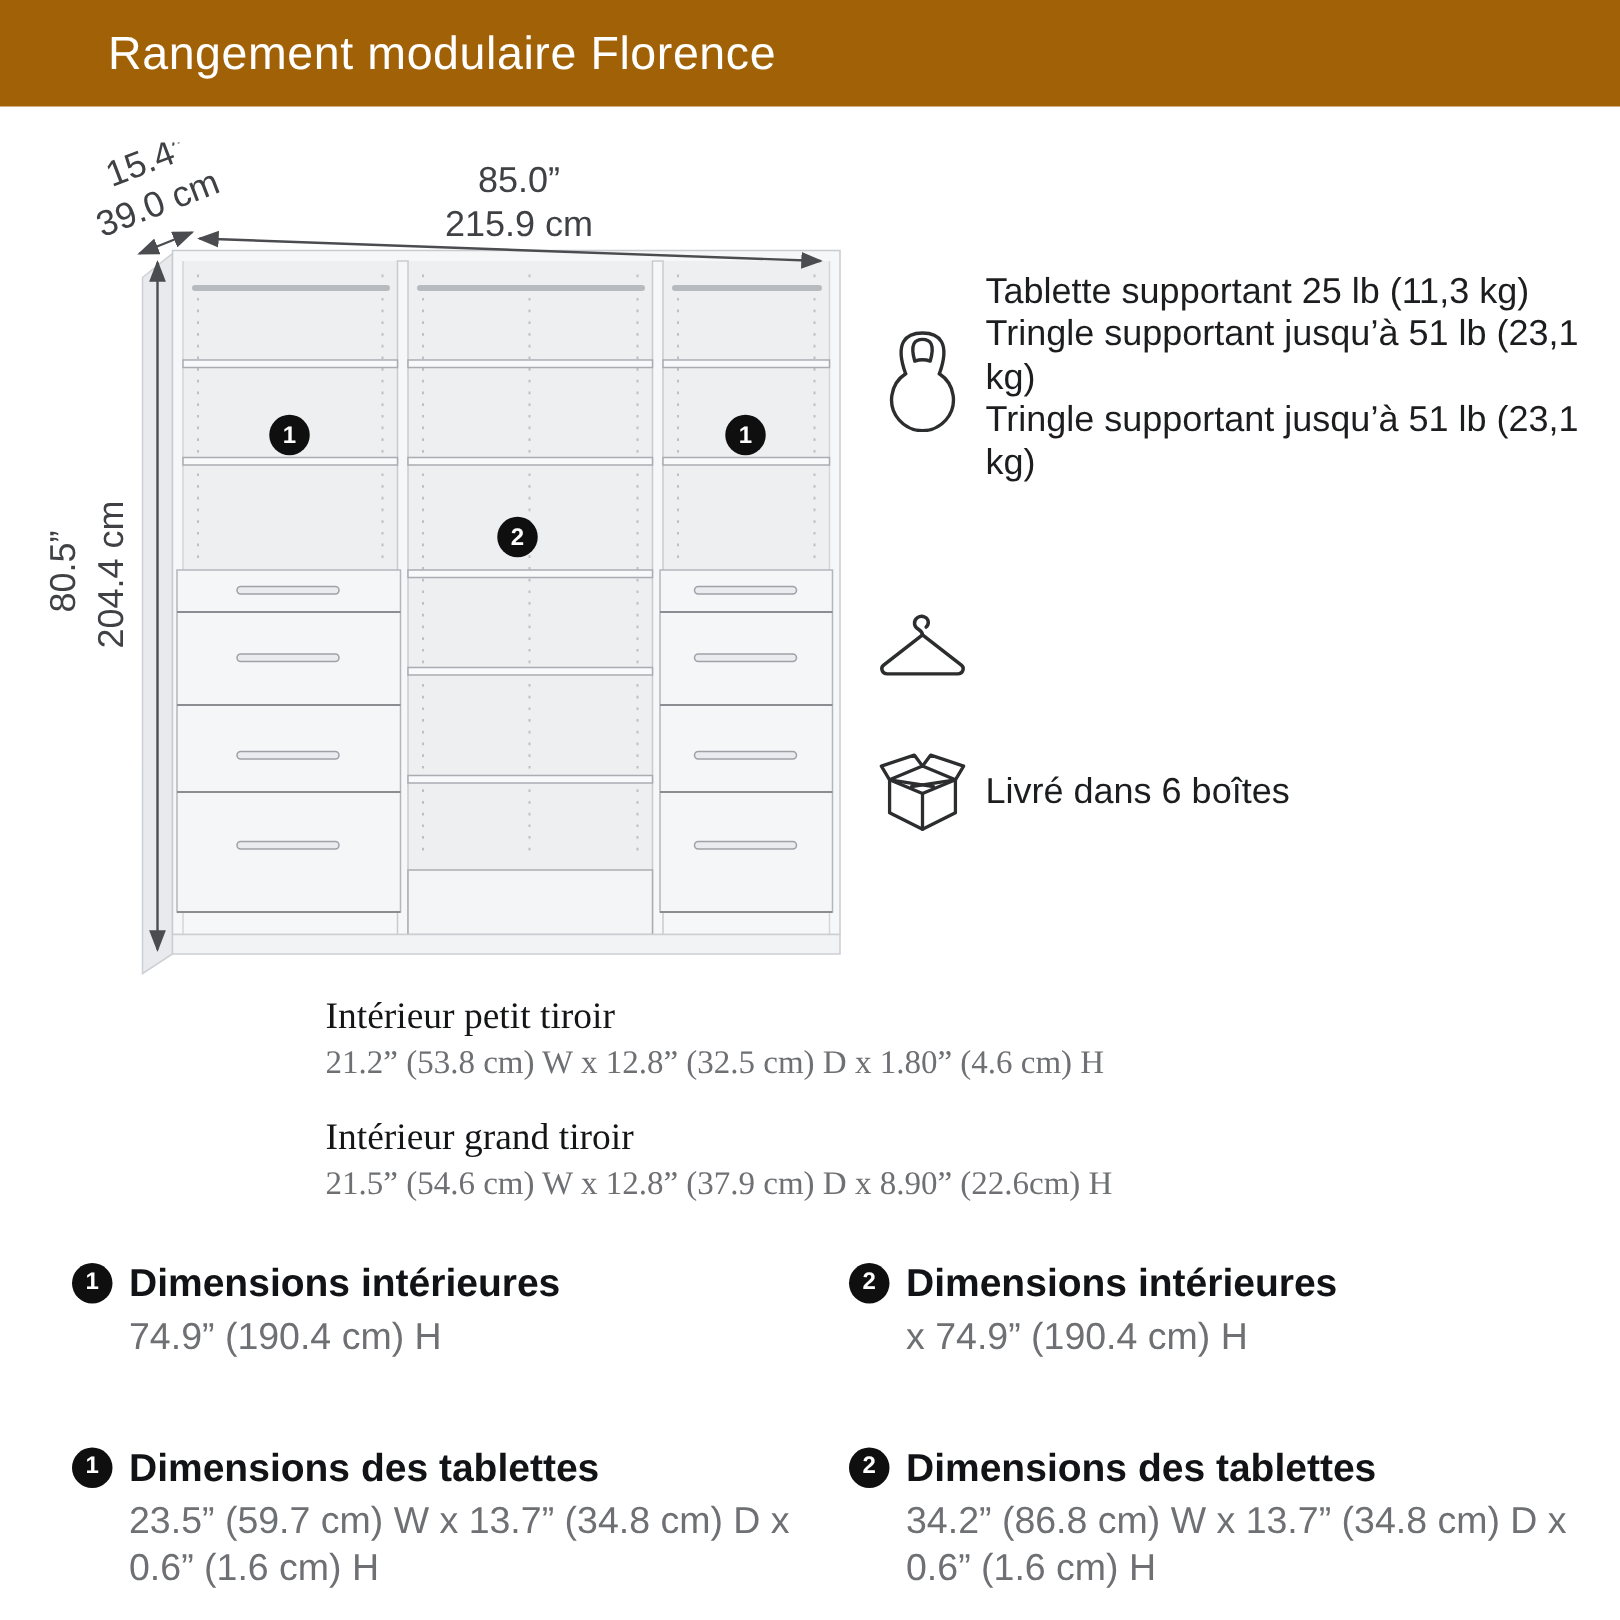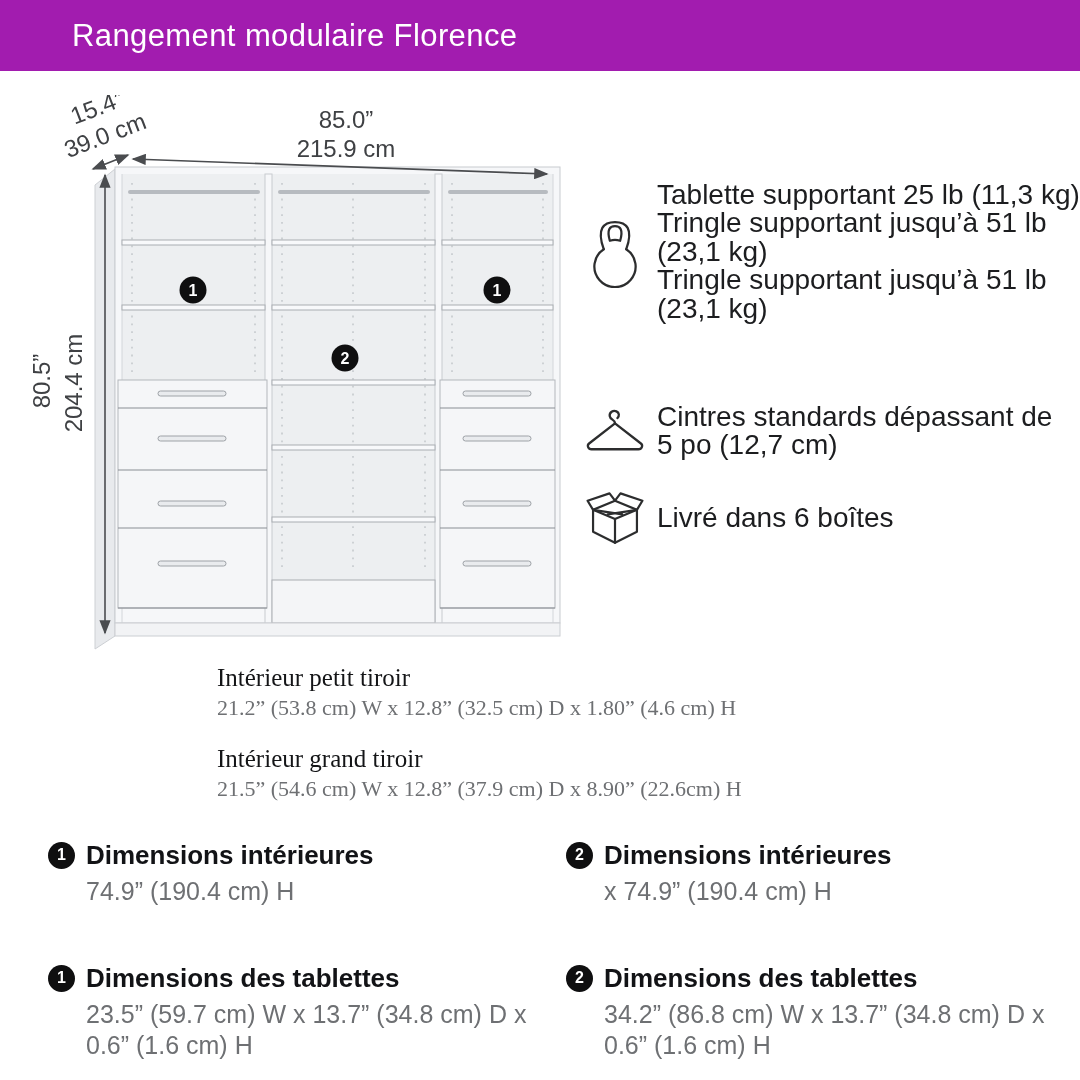--- a/index.html
+++ b/index.html
@@ -4,34 +4,34 @@
 <style>
   html,body { margin:0; padding:0; background:#ffffff; }
   .page {
     position:relative; width:1080px; height:1080px; background:#ffffff;
     font-family:"Liberation Sans", sans-serif; overflow:hidden;
     -webkit-font-smoothing:antialiased;
   }
   
   .header {
     position:absolute; top:0; left:0; width:1080px; height:71px;
-    background:#a21caf; color:#ffffff;
+    background:#a16207; color:#ffffff;
     font-size:31px; font-weight:500; letter-spacing:.4px;
     line-height:71px; padding-left:72px; box-sizing:border-box;
   }
   
   .diagram { position:absolute; left:20px; top:95px; }
   .dim-text { fill:#3f4144; font-size:24px; font-weight:500; font-family:"Liberation Sans",sans-serif; }
   .badge-num { fill:#ffffff; font-size:16px; font-weight:700; font-family:"Liberation Sans",sans-serif; }
 
   
   .feature { position:absolute; left:583px; display:flex; align-items:center; }
   .f-icon { width:64px; min-width:64px; display:flex; justify-content:center; align-items:center; }
   .f-icon svg { display:block; }
-  .f-text { margin-left:10px; font-size:28px; line-height:28.5px; color:#1c1d1f; font-weight:500; }
+  .f-text { margin-left:10px; font-size:24px; line-height:28.5px; color:#1c1d1f; font-weight:500; }
 
   
   .drawer-specs { position:absolute; left:217px; top:663px;font-family:Liberation Serif, serif; }
   .ds-title { font-size:25px; line-height:30px; color:#141517; font-weight:500; }
   .ds-dims  { font-size:22px; line-height:30px; color:#6e7073; font-weight:400; }
   .ds-group + .ds-group { margin-top:21px; }
 
   
   .spec { position:absolute; }
   .spec-head { display:flex; align-items:center; }
@@ -161,27 +161,23 @@
   </div>
 
 
   <div class="feature" style="top:396px;height:70px">
     <div class="f-icon">
       <svg width="64" height="48" viewBox="0 0 66 50">
         <path class="icon-stroke" d="M33,17 C33,13 28,13.5 27.5,9.5 C27,5.5 31,3 34.5,4.5 C37.5,5.8 37.8,9.5 35.5,11.5"></path>
         <path class="icon-stroke" d="M33,17 L60,38 C62.5,40 61,44 57.5,44 L8.5,44 C5,44 3.5,40 6,38 Z"></path>
       </svg>
     </div>
-    <div class="f-text">
-      <div>Cintres standards dépassant de</div>
-      <div>5 po (12,7 cm)</div>
-    </div>
-  </div>
-
-  <div class="feature" style="top:486px;height:65px">
+  </div>
+
+  <div class="feature" style="top:496px;height:65px">
     <div class="f-icon">
       <svg width="66" height="58" viewBox="0 0 70 62">
         <path class="icon-stroke" d="M35,11 L59,21 L35,31 L11,21 Z"></path>
         <path class="icon-stroke" d="M11,21 L5,11 L29,3 L35,11"></path>
         <path class="icon-stroke" d="M35,11 L41,3 L65,11 L59,21"></path>
         <path class="icon-stroke" d="M11,21 L43,26 M59,21 L27,26"></path>
         <path class="icon-stroke" d="M11,21 L11,45 L35,57 L35,31"></path>
         <path class="icon-stroke" d="M59,21 L59,45 L35,57"></path>
       </svg>
     </div>

